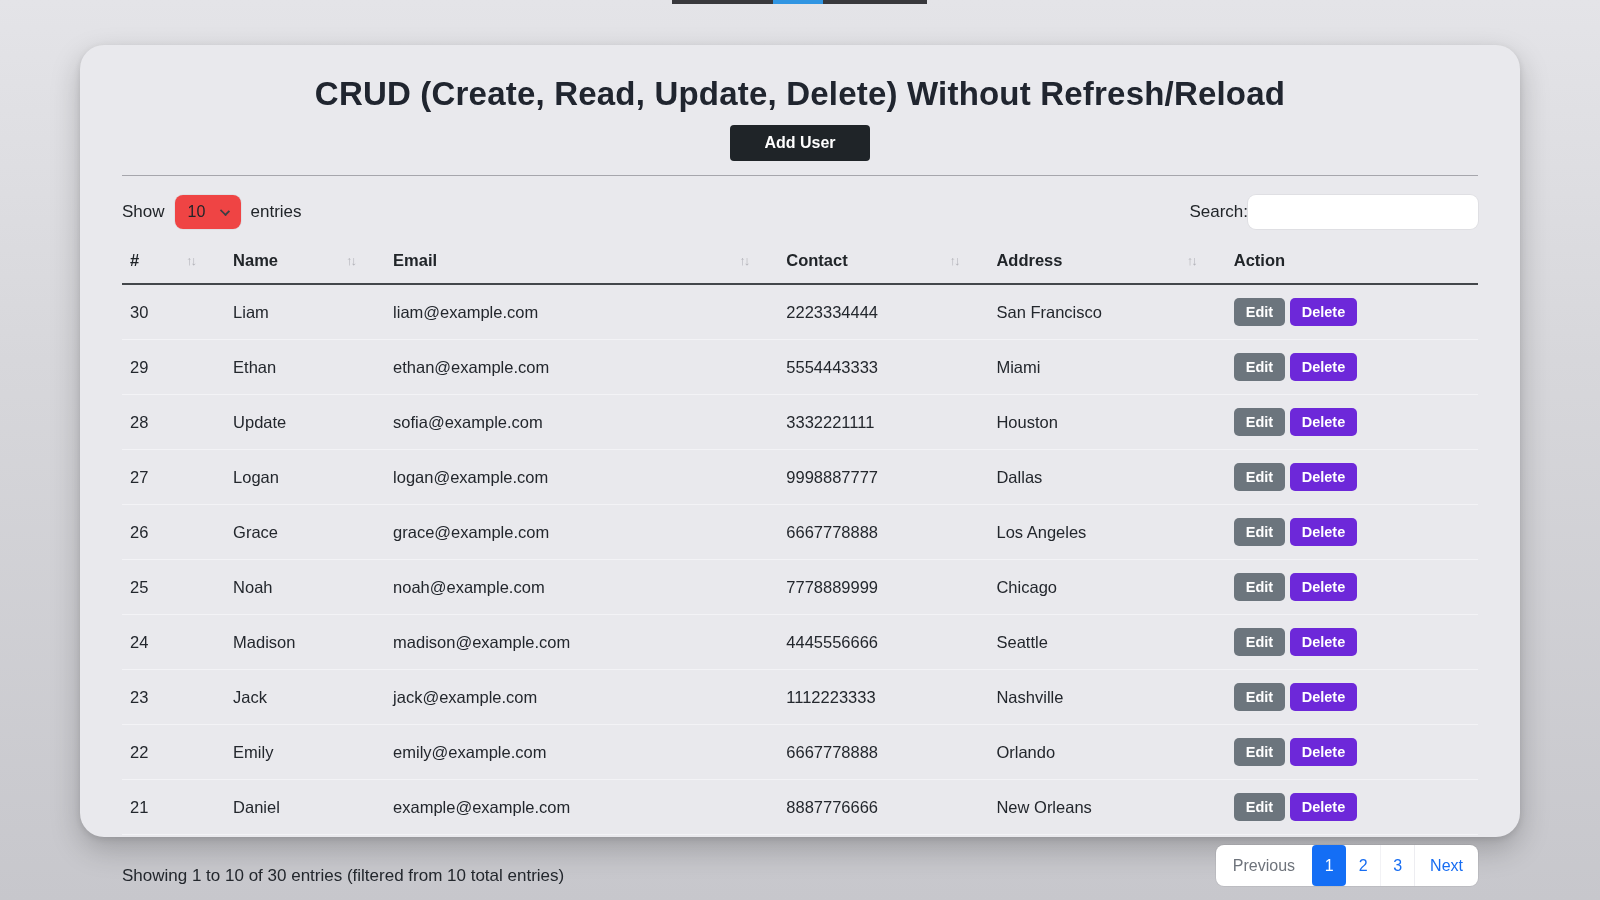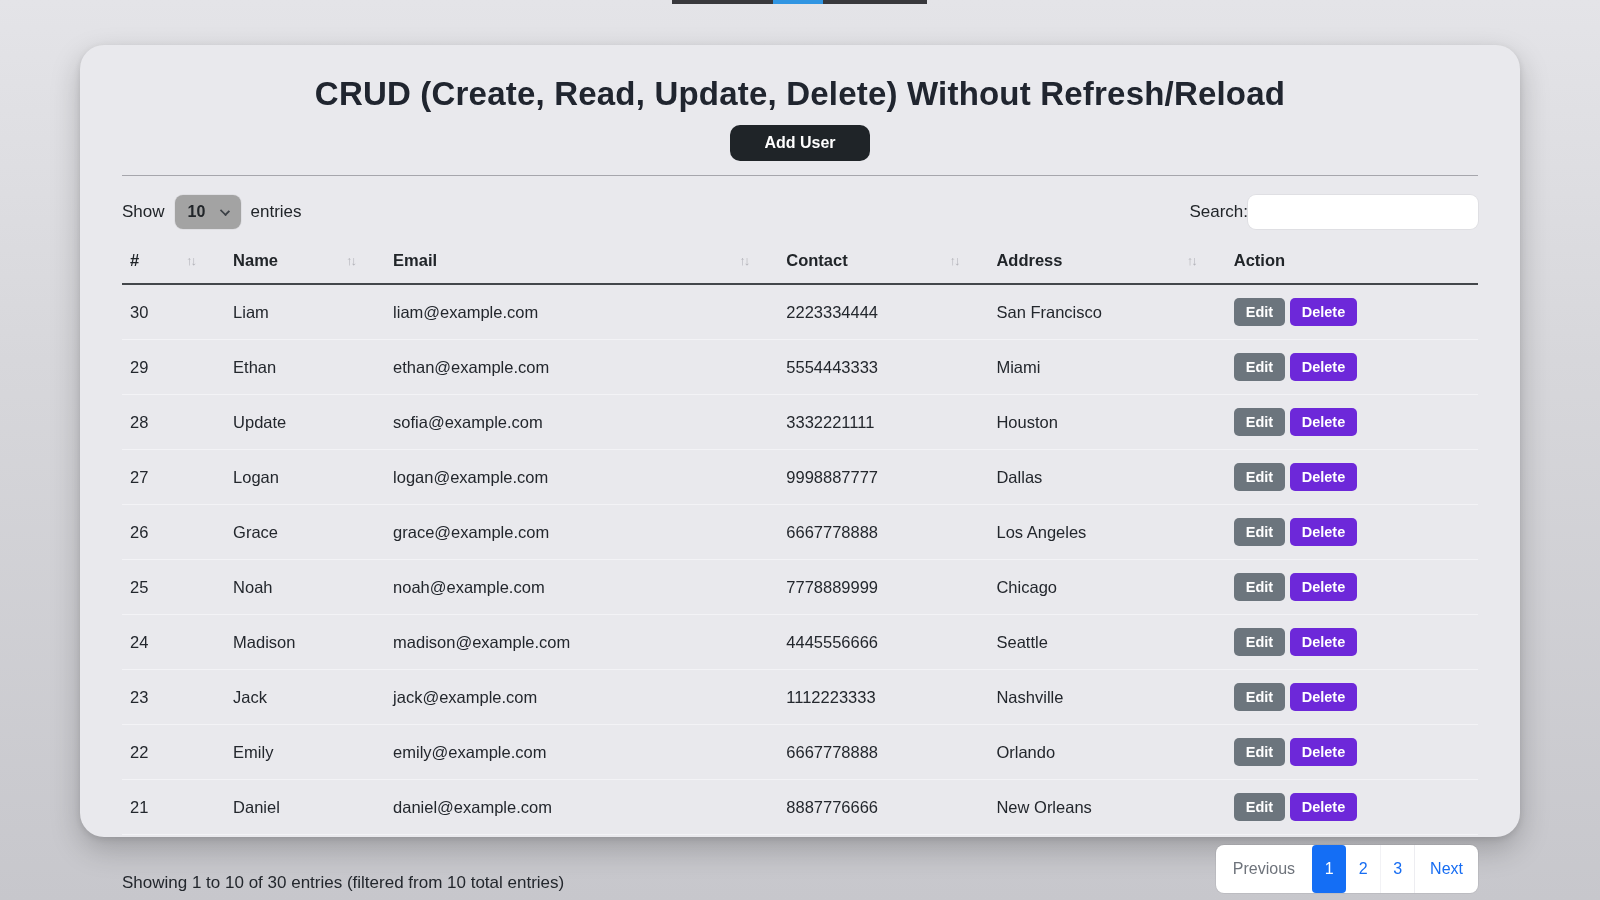--- a/index.html
+++ b/index.html
@@ -35,37 +35,36 @@
     font-weight: 700;
     color: #20252f;
     letter-spacing: 0.2px;
     margin-bottom: 12px;
   }
 
   .add-wrap { text-align: center; margin-bottom: 14px; }
   .btn-add {
     background: #1f2428; color: #ffffff; border: none;
     font-family: inherit; font-size: 16px; font-weight: 600;
-    padding: 9px 34px; border-radius: 10px; cursor: pointer;
+    padding: 9px 34px; border-radius: 4px; cursor: pointer;
   }
 
   hr.divider { border: none; border-top: 1px solid #a6a6ac; margin: 0 0 19px 0; }
 
   .controls {
     display: flex; justify-content: space-between; align-items: center;
     margin-bottom: 10px;
   }
   .show-group { display: flex; align-items: center; gap: 10px; font-size: 17px; }
   .select-box {
-    position: relative; width: 66px; height: 34px; background: #a3a3a3;
+    position: relative; width: 66px; height: 34px; background: #ef4444;
     border-radius: 8px; display: flex; align-items: center;
     padding: 0 10px 0 13px; cursor: pointer;
     box-shadow: 0 0 0 1px rgba(0,0,0,0.04);
     font-size: 16px;
-    font-weight: bold;
   }
   .chev {
     position: absolute; right: 12px; top: 12px;
     width: 8px; height: 8px;
     border-right: 2px solid #3a3f45; border-bottom: 2px solid #3a3f45;
     transform: rotate(45deg) scale(1,0.8);
   }
   .search-group { display: flex; align-items: center; gap: 0; font-size: 17px; }
   .search-input {
     width: 230px; height: 34px; background: #ffffff; border: none;
@@ -104,21 +103,21 @@
   .btn-del  { background: #6d28d9; }
 
   .table-footer {
     display: flex; justify-content: space-between; align-items: flex-end;
     margin-top: 10px;
   }
   .summary { font-size: 17px; color: #23272d; }
 
   .pagination {
     display: flex; align-items: stretch; background: #ffffff;
-    border-radius: 8px; overflow: hidden; height: 48px;
+    border-radius: 8px; overflow: hidden; height: 41px;
     box-shadow: 0 0 0 1px rgba(0,0,0,0.05);
   }
   .page {
     display: flex; align-items: center; justify-content: center;
     font-size: 16px; cursor: pointer; text-decoration: none; user-select: none;
   }
   .page.prev { color: #6e737b; padding: 0 17px; }
   .page.num  { color: #176df2; width: 34px; }
   .page.num.active { background: #146ef5; color: #ffffff; border-radius: 4px; }
   .page.next { color: #176df2; padding: 0 15px; border-left: 1px solid #ededf1; }
@@ -309,21 +308,21 @@
     <td>Orlando</td>
     <td class="actions">
       <button class="btn-edit">Edit</button>
       <button class="btn-del">Delete</button>
     </td>
   </tr>
 
   <tr>
     <td>21</td>
     <td>Daniel</td>
-    <td>daniel@example.com</td>
+    <td>example@example.com</td>
     <td>8887776666</td>
     <td>New Orleans</td>
     <td class="actions">
       <button class="btn-edit">Edit</button>
       <button class="btn-del">Delete</button>
     </td>
   </tr>
 </tbody>
   </table>
 

